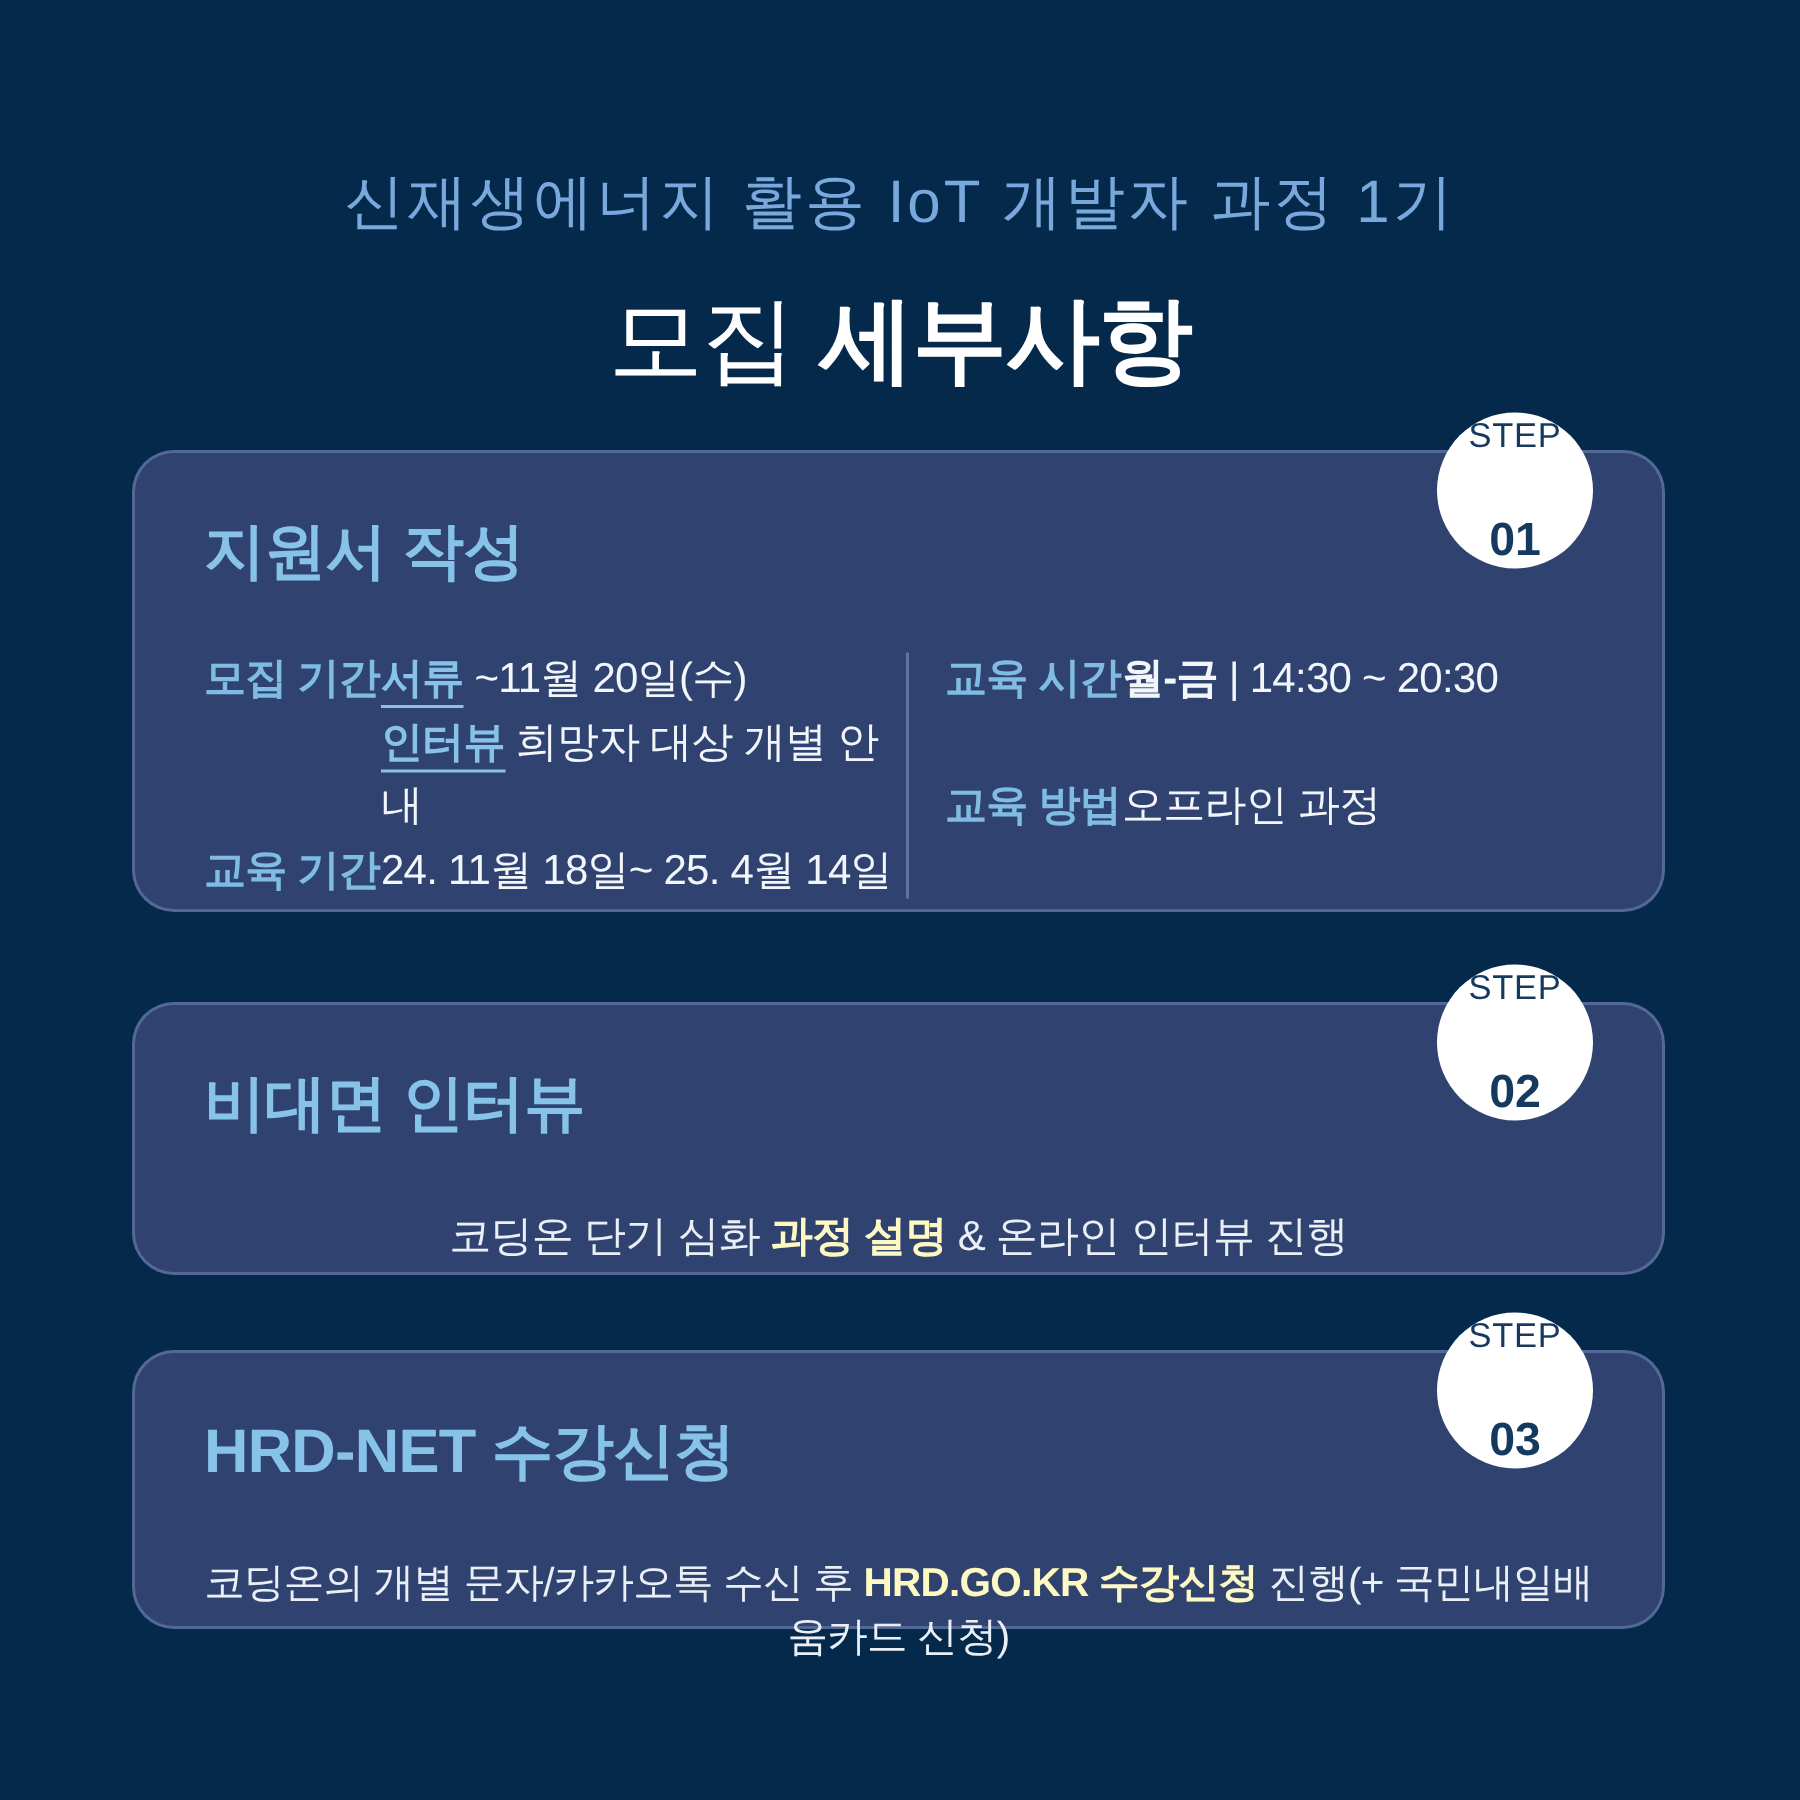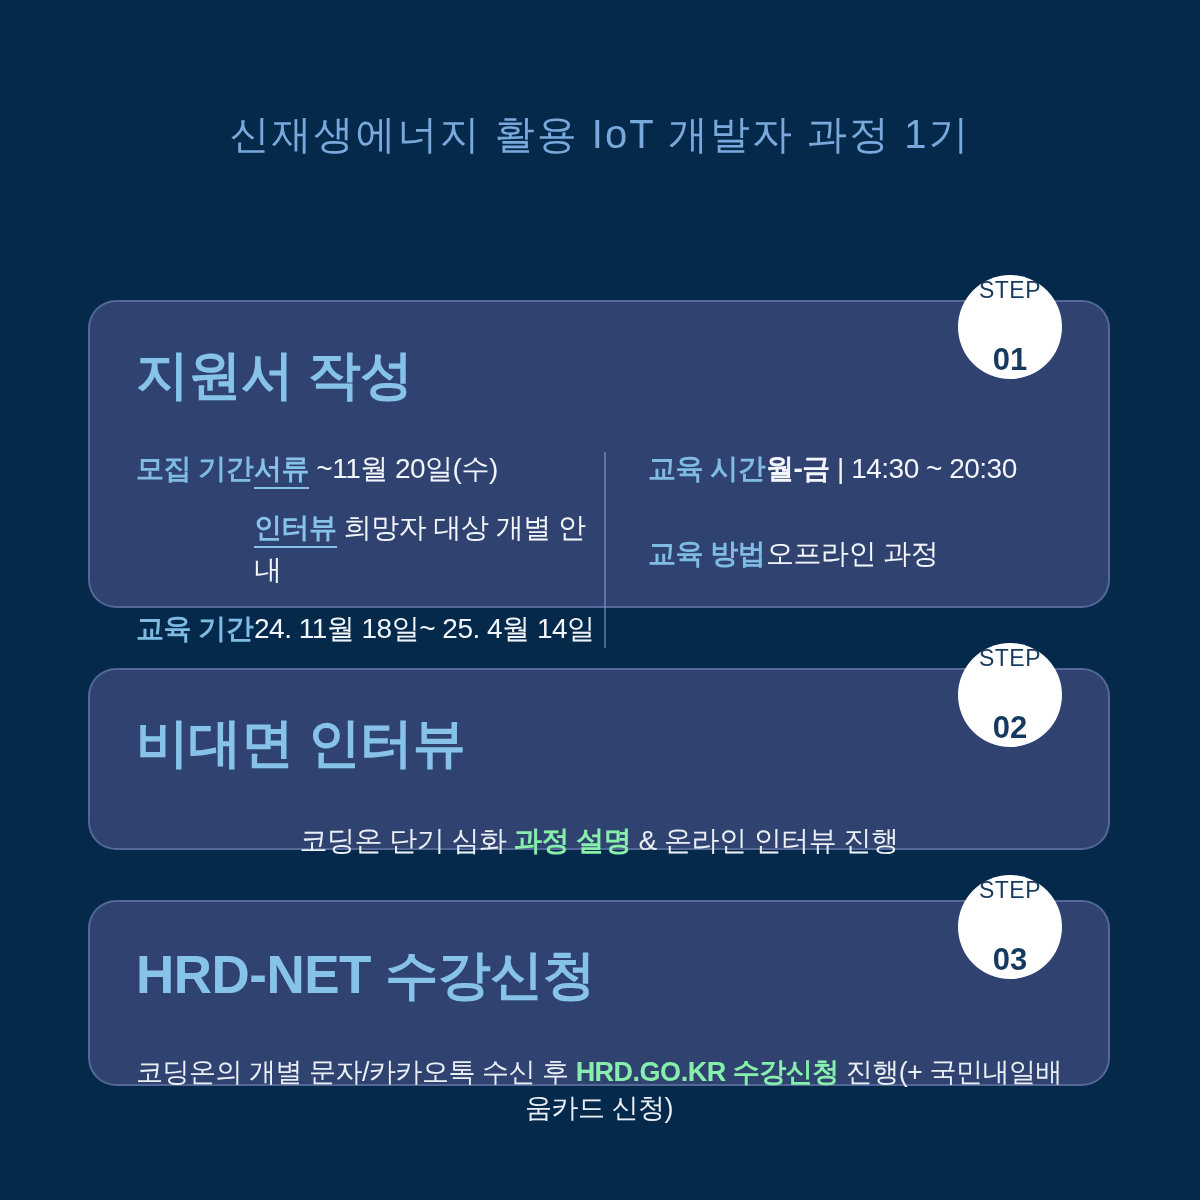--- a/index.html
+++ b/index.html
@@ -37,21 +37,21 @@
     background: #2f4270;
     border: 2px solid rgba(130, 150, 200, 0.45);
     border-radius: 28px;
     padding: 38px 46px;
   }
   .card-1 { height: 308px; margin-bottom: 60px; }
   .card-2 { height: 182px; margin-bottom: 50px; }
   .card-3 { height: 186px; }
 
   .card-title {
-    font-size: 53px;
+    font-size: 41px;
     font-weight: 800;
     color: #87c3e9;
     letter-spacing: -0.5px;
   }
 
   
   .step-badge {
     position: absolute;
     top: -27px;
     right: 46px;
@@ -79,24 +79,24 @@
   }
 
   
   .info-grid { display: flex; margin-top: 36px; }
   .info-col-left { width: 468px; }
   .info-divider {
     width: 2px;
     background: rgba(140, 165, 215, 0.5);
     margin: 4px 0 2px 0;
   }
-  .info-col-right { flex: 1; padding-left: 42px; }
+  .info-col-right { flex: 1; padding-left: 24px; }
 
   .info-row { display: flex; align-items: center; font-size: 28px; line-height: 1.48; }
-  .info-row + .info-row { margin-top: 18px; }
+  .info-row + .info-row { margin-top: 2px; }
   .info-label {
     min-width: 118px;
     font-weight: 800;
     color: #7fbbe3;
     white-space: nowrap;
     letter-spacing: -0.5px;
   }
   .info-value { color: #f2f5fa; letter-spacing: -0.5px; }
   .underlined {
     color: #87c3e9;
@@ -109,29 +109,32 @@
 
   
   .card-desc {
     margin-top: 42px;
     text-align: center;
     font-size: 28px;
     color: #eaeff6;
     letter-spacing: -0.5px;
   }
   .card-3 .card-desc { font-size: 27px; }
-  .d-bold { font-weight: 800; color: #86efac; }
+  .d-bold { font-weight: 800; color: #fef9c3; }
 </style>
 </head>
 <body>
 
 <div class="poster">
 
   <div class="header">
     <div class="subtitle">신재생에너지 활용 IoT 개발자 과정 1기</div>
+    <div class="main-title">
+      <span class="t-regular">모집 </span><span class="t-bold">세부사항</span>
+    </div>
   </div>
 
   <div class="cards">
 
     <div class="card card-1">
       <div class="step-badge">
         <span class="step-word">STEP</span>
         <span class="step-num">01</span>
       </div>
       <div class="card-title">지원서 작성</div>

